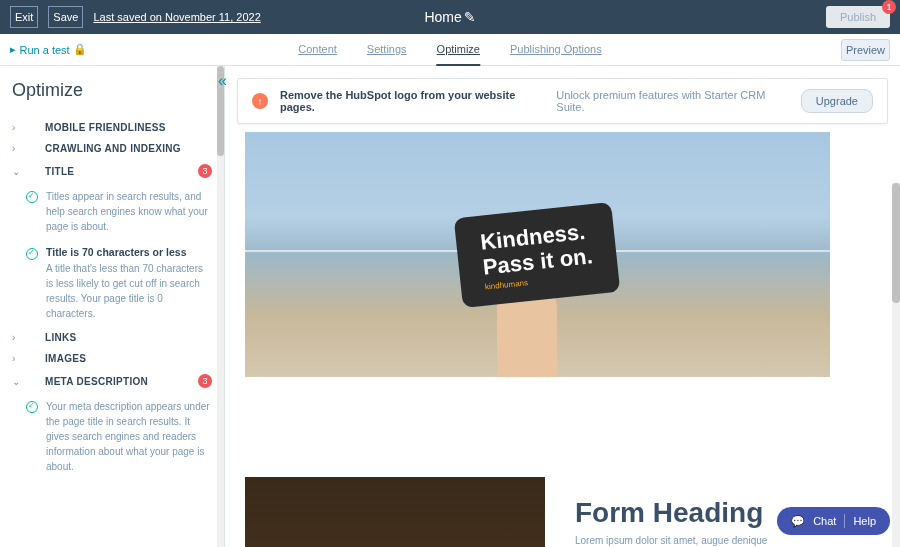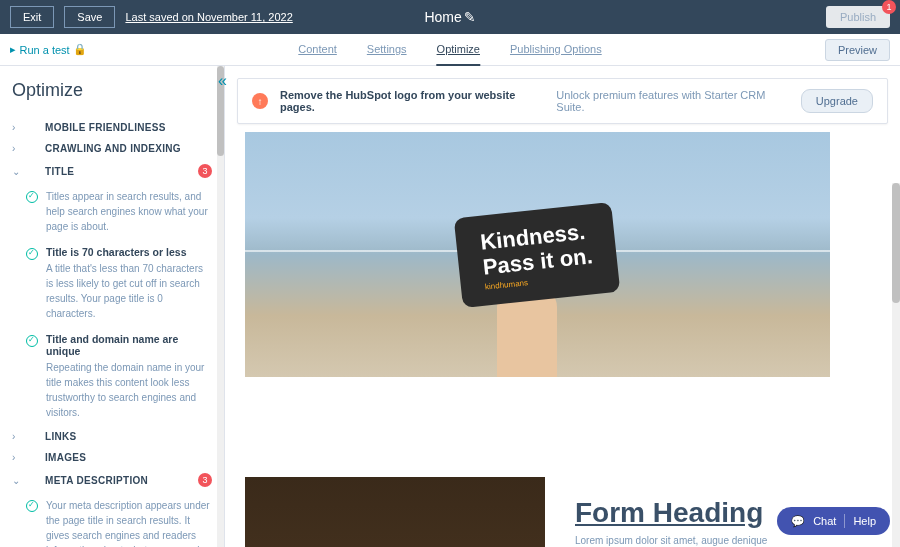--- a/index.html
+++ b/index.html
@@ -1,33 +1,33 @@
 <!DOCTYPE html>
 <html><head>
   <meta charset="utf-8">
   <style>
     * { margin: 0; padding: 0; box-sizing: border-box; font-family: -apple-system, BlinkMacSystemFont, 'Segoe UI', sans-serif; }
     body { width: 900px; height: 547px; overflow: hidden; background: #fff; position: relative; }
     
     .topbar { background: #33475b; height: 34px; display: flex; align-items: center; padding: 0 10px; gap: 10px; position: relative; }
-    .btn-outline { border: 1px solid #7c98b6; background: transparent; color: #fff; padding: 4px 12px; font-size: 11px; border-radius: 0; cursor: pointer; }
+    .btn-outline { border: 1px solid #7c98b6; background: transparent; color: #fff; padding: 4px 4px; font-size: 11px; border-radius: 0; cursor: pointer; }
     .saved-text { color: #fff; font-size: 11px; text-decoration: underline; cursor: pointer; }
     .center-title { position: absolute; left: 50%; transform: translateX(-50%); color: #fff; font-size: 14px; display: flex; align-items: center; gap: 2px; }
     .pencil-icon { cursor: pointer; }
     .publish-wrap { position: absolute; right: 10px; }
     .btn-publish { background: #e5e8eb; color: #99acc2; border: none; padding: 5px 14px; font-size: 11px; border-radius: 3px; cursor: pointer; position: relative; }
     .badge-red { position: absolute; top: -6px; right: -6px; background: #f2545b; color: #fff; font-size: 9px; width: 14px; height: 14px; border-radius: 50%; display: flex; align-items: center; justify-content: center; }
     
     .subbar { height: 32px; display: flex; align-items: center; padding: 0 10px; border-bottom: 1px solid #dfe3eb; background: #fff; }
     .runtest { color: #0091ae; font-size: 11px; display: flex; align-items: center; gap: 4px; cursor: pointer; }
     .lock-icon { color: #99acc2; }
     .tabs { position: absolute; left: 50%; transform: translateX(-50%); display: flex; gap: 30px; }
     .tab { color: #7c98b6; font-size: 11px; padding: 9px 0; cursor: pointer; text-decoration: underline; }
     .tab.active { color: #33475b; border-bottom: 2px solid #33475b; }
-    .preview-btn { position: absolute; right: 10px; border: 1px solid #cbd6e2; background: #eaf0f6; color: #506e91; padding: 4px 12px; font-size: 11px; border-radius: 3px; cursor: pointer; }
+    .preview-btn { position: absolute; right: 10px; border: 1px solid #cbd6e2; background: #eaf0f6; color: #506e91; padding: 4px 4px; font-size: 11px; border-radius: 3px; cursor: pointer; }
     
     .main { display: flex; height: calc(100% - 66px); }
     .collapse-handle { width: 18px; height: 18px; position: absolute; left: 218px; top: 72px; color: #0091ae; cursor: pointer; z-index: 5; }
     
     .sidebar { width: 225px; padding: 14px 12px; overflow-y: auto; border-right: 1px solid #dfe3eb; background: #fff; position: relative; }
     .sidebar-scrollbar { position: absolute; right: 0; top: 0; bottom: 0; width: 7px; background: #f0f0f0; }
     .sidebar-scrollbar-thumb { background: #c0c0c0; width: 7px; height: 90px; position: absolute; top: 0; border-radius: 4px; }
     .panel-title { font-size: 18px; color: #33475b; font-weight: 400; margin-bottom: 16px; }
     .section-row { display: flex; align-items: center; padding: 5px 0; cursor: pointer; position: relative; }
     .chevron { width: 10px; display: inline-block; color: #7c98b6; font-size: 10px; margin-right: 4px; }
@@ -50,21 +50,21 @@
     .page-preview { margin: 0 20px; }
     .hero-img { width: 585px; height: 245px; background: linear-gradient(180deg, #a8c8e0 0%, #b5d0e5 35%, #9db8c8 50%, #c8b89a 75%, #d4c8b0 100%); position: relative; display: flex; align-items: center; justify-content: center; }
     .wave-line { position: absolute; left: 0; right: 0; top: 48%; height: 2px; background: rgba(255,255,255,0.6); }
     .card { background: #2b2b2b; color: #fff; padding: 14px 24px; border-radius: 10px; transform: rotate(-6deg); font-family: Georgia, serif; font-size: 22px; font-weight: 600; line-height: 1.15; text-align: left; position: relative; z-index: 2; }
     .card-sub { font-size: 8px; color: #f5a623; margin-top: 2px; font-weight: 400; }
     .hand { position: absolute; bottom: 0; left: 43%; width: 60px; height: 90px; background: #e8c5a0; border-radius: 20px 20px 0 0; z-index: 1; }
     
     .grid2 { display: flex; gap: 30px; margin-top: 100px; }
     .img2 { flex: 0 0 300px; height: 150px; background: linear-gradient(180deg, #3a2a1a 0%, #4a3520 100%); }
     .form-col { flex: 1; padding-top: 20px; }
-    .form-heading { font-size: 28px; font-weight: 700; color: #3a5068; text-decoration: underline; }
+    .form-heading { font-size: 28px; font-weight: 700; color: #3a5068; }
     .form-sub { font-size: 10px; color: #7c98b6; margin-top: 6px; }
     
     .chat-widget { position: absolute; bottom: 12px; right: 10px; background: #4253b0; color: #fff; padding: 7px 14px; border-radius: 18px; display: flex; align-items: center; gap: 8px; font-size: 11px; cursor: pointer; }
     .chat-widget .divider { width: 1px; height: 14px; background: rgba(255,255,255,0.4); }
     
     .vscroll { position: absolute; right: 0; top: 117px; bottom: 0; width: 8px; background: #f0f0f0; }
     .vscroll-thumb { width: 8px; height: 120px; background: #c0c0c0; border-radius: 4px; }
   </style>
 </head>
 <body>
@@ -129,27 +129,20 @@
         <div class="check-desc">Titles appear in search results, and help search engines know what your page is about.</div>
       </div>
     </div>
     <div class="check-item">
       <div class="check-circle"></div>
       <div class="check-body">
         <div class="check-title">Title is 70 characters or less</div>
         <div class="check-desc">A title that's less than 70 characters is less likely to get cut off in search results. Your page title is 0 characters.</div>
       </div>
     </div>
-    <div class="check-item">
-      <div class="check-circle"></div>
-      <div class="check-body">
-        <div class="check-title">Title and domain name are unique</div>
-        <div class="check-desc">Repeating the domain name in your title makes this content look less trustworthy to search engines and visitors.</div>
-      </div>
-    </div>
 
     <div class="section-row">
       <span class="chevron">›</span>
       <span class="section-label">LINKS</span>
     </div>
     <div class="section-row">
       <span class="chevron">›</span>
       <span class="section-label">IMAGES</span>
     </div>
     <div class="section-row">

